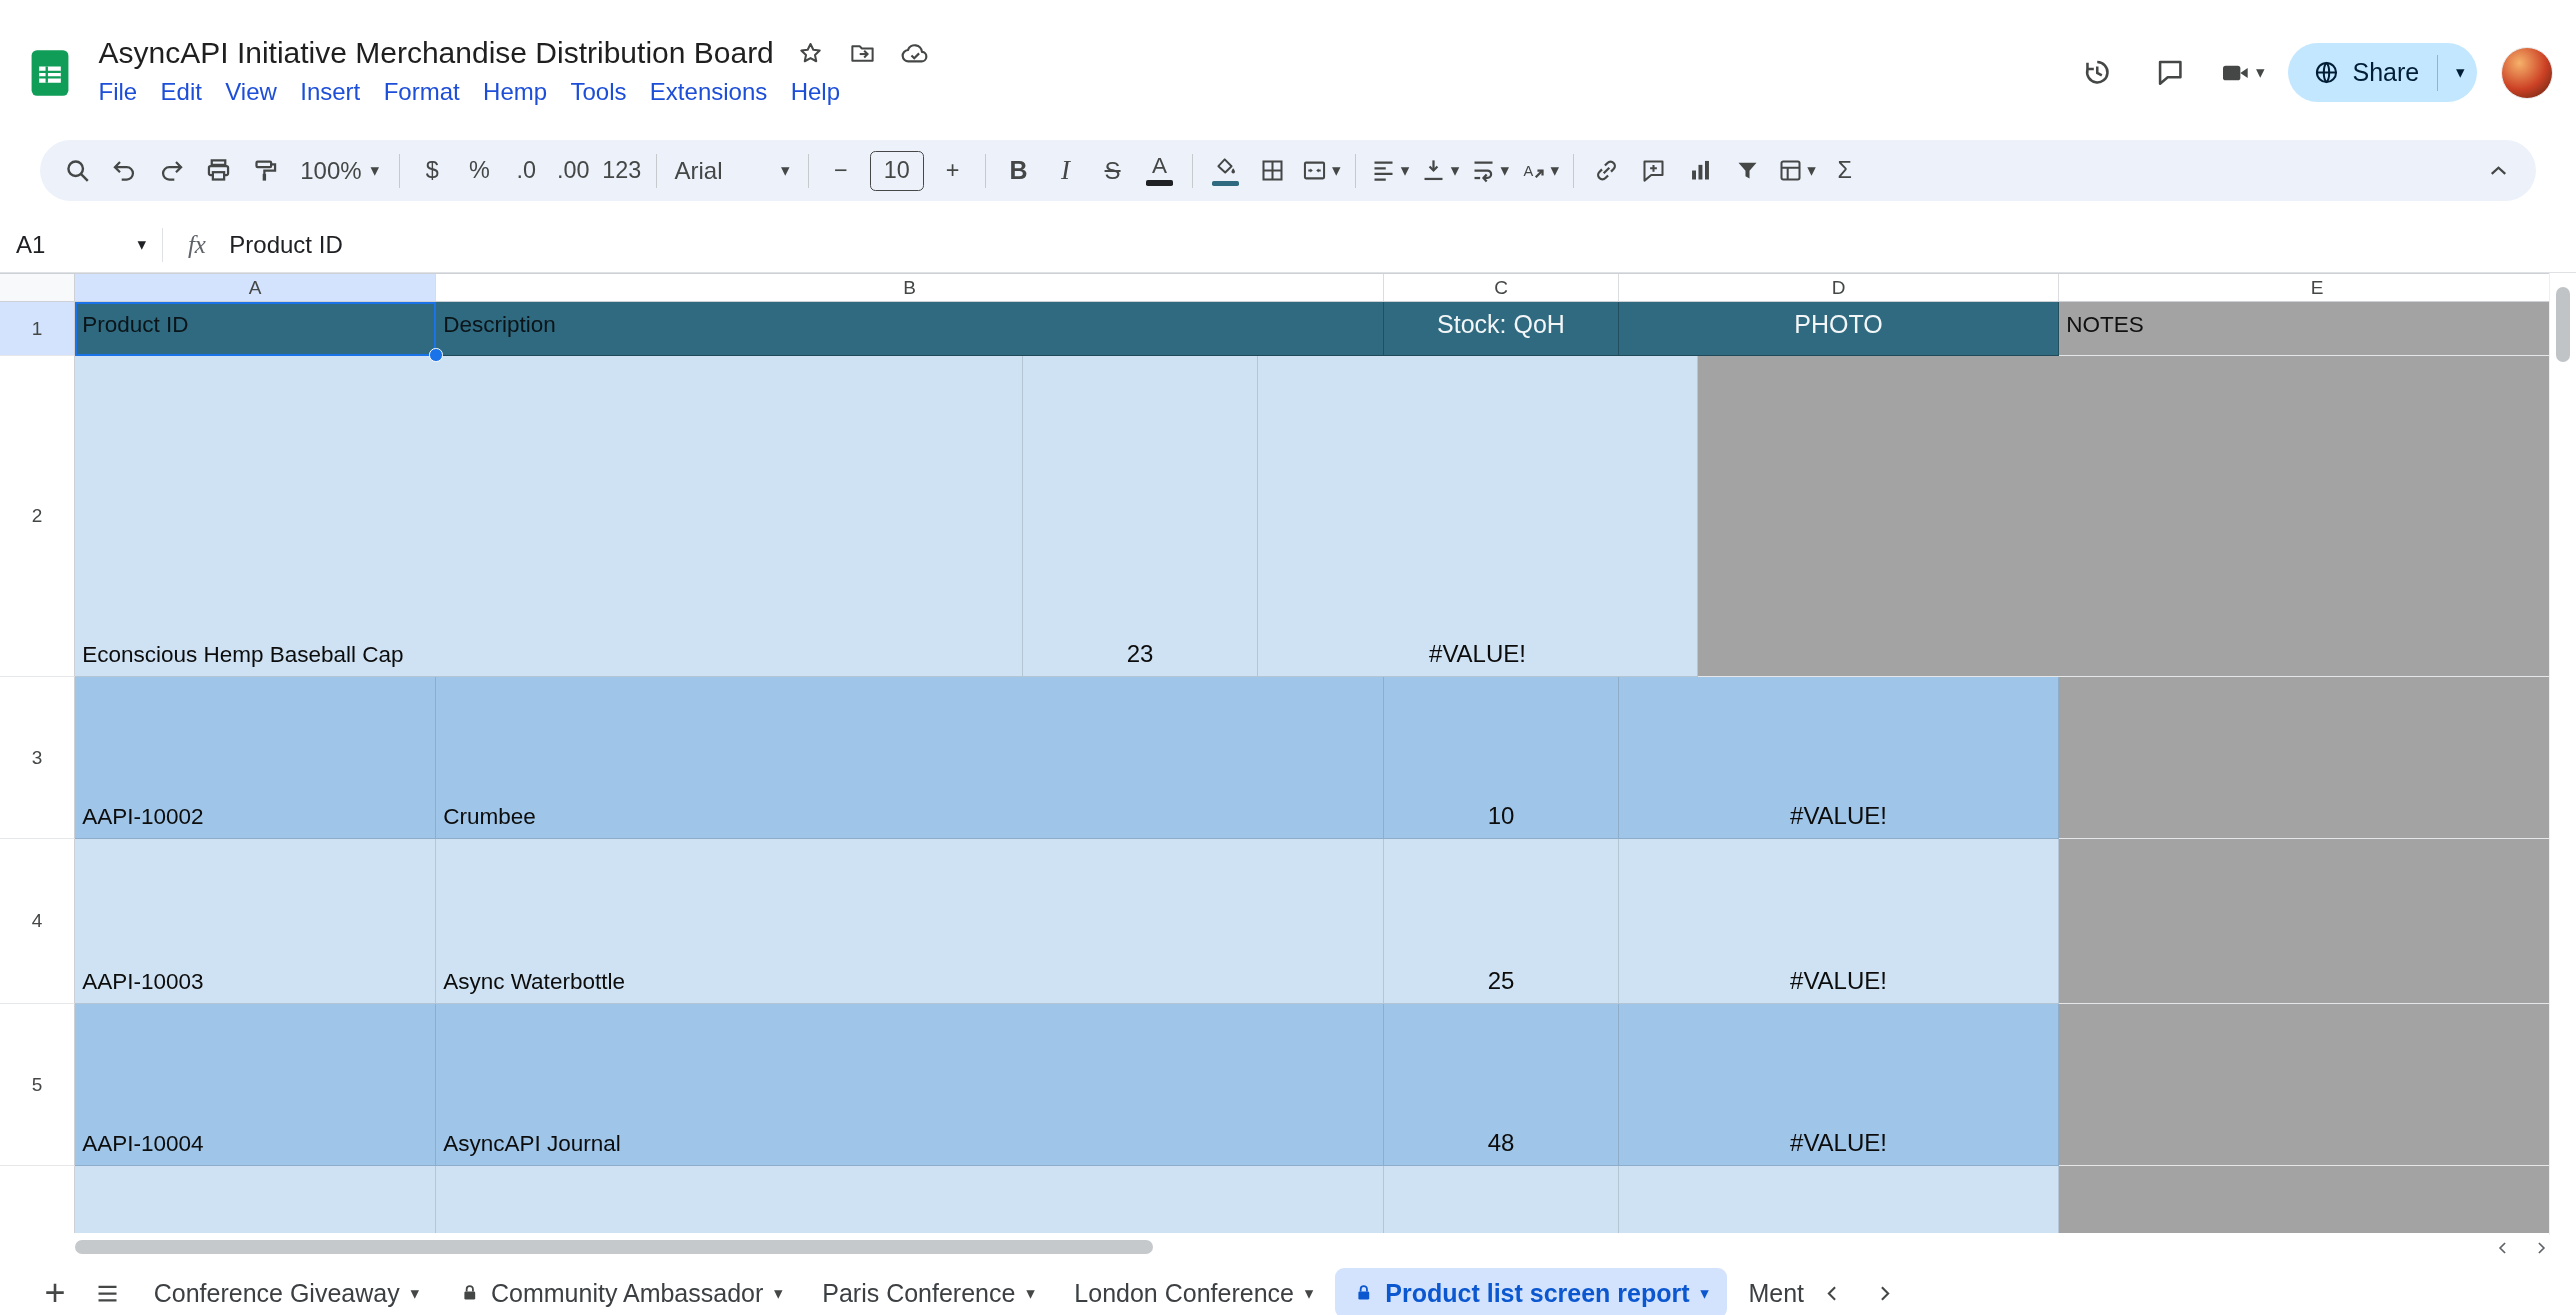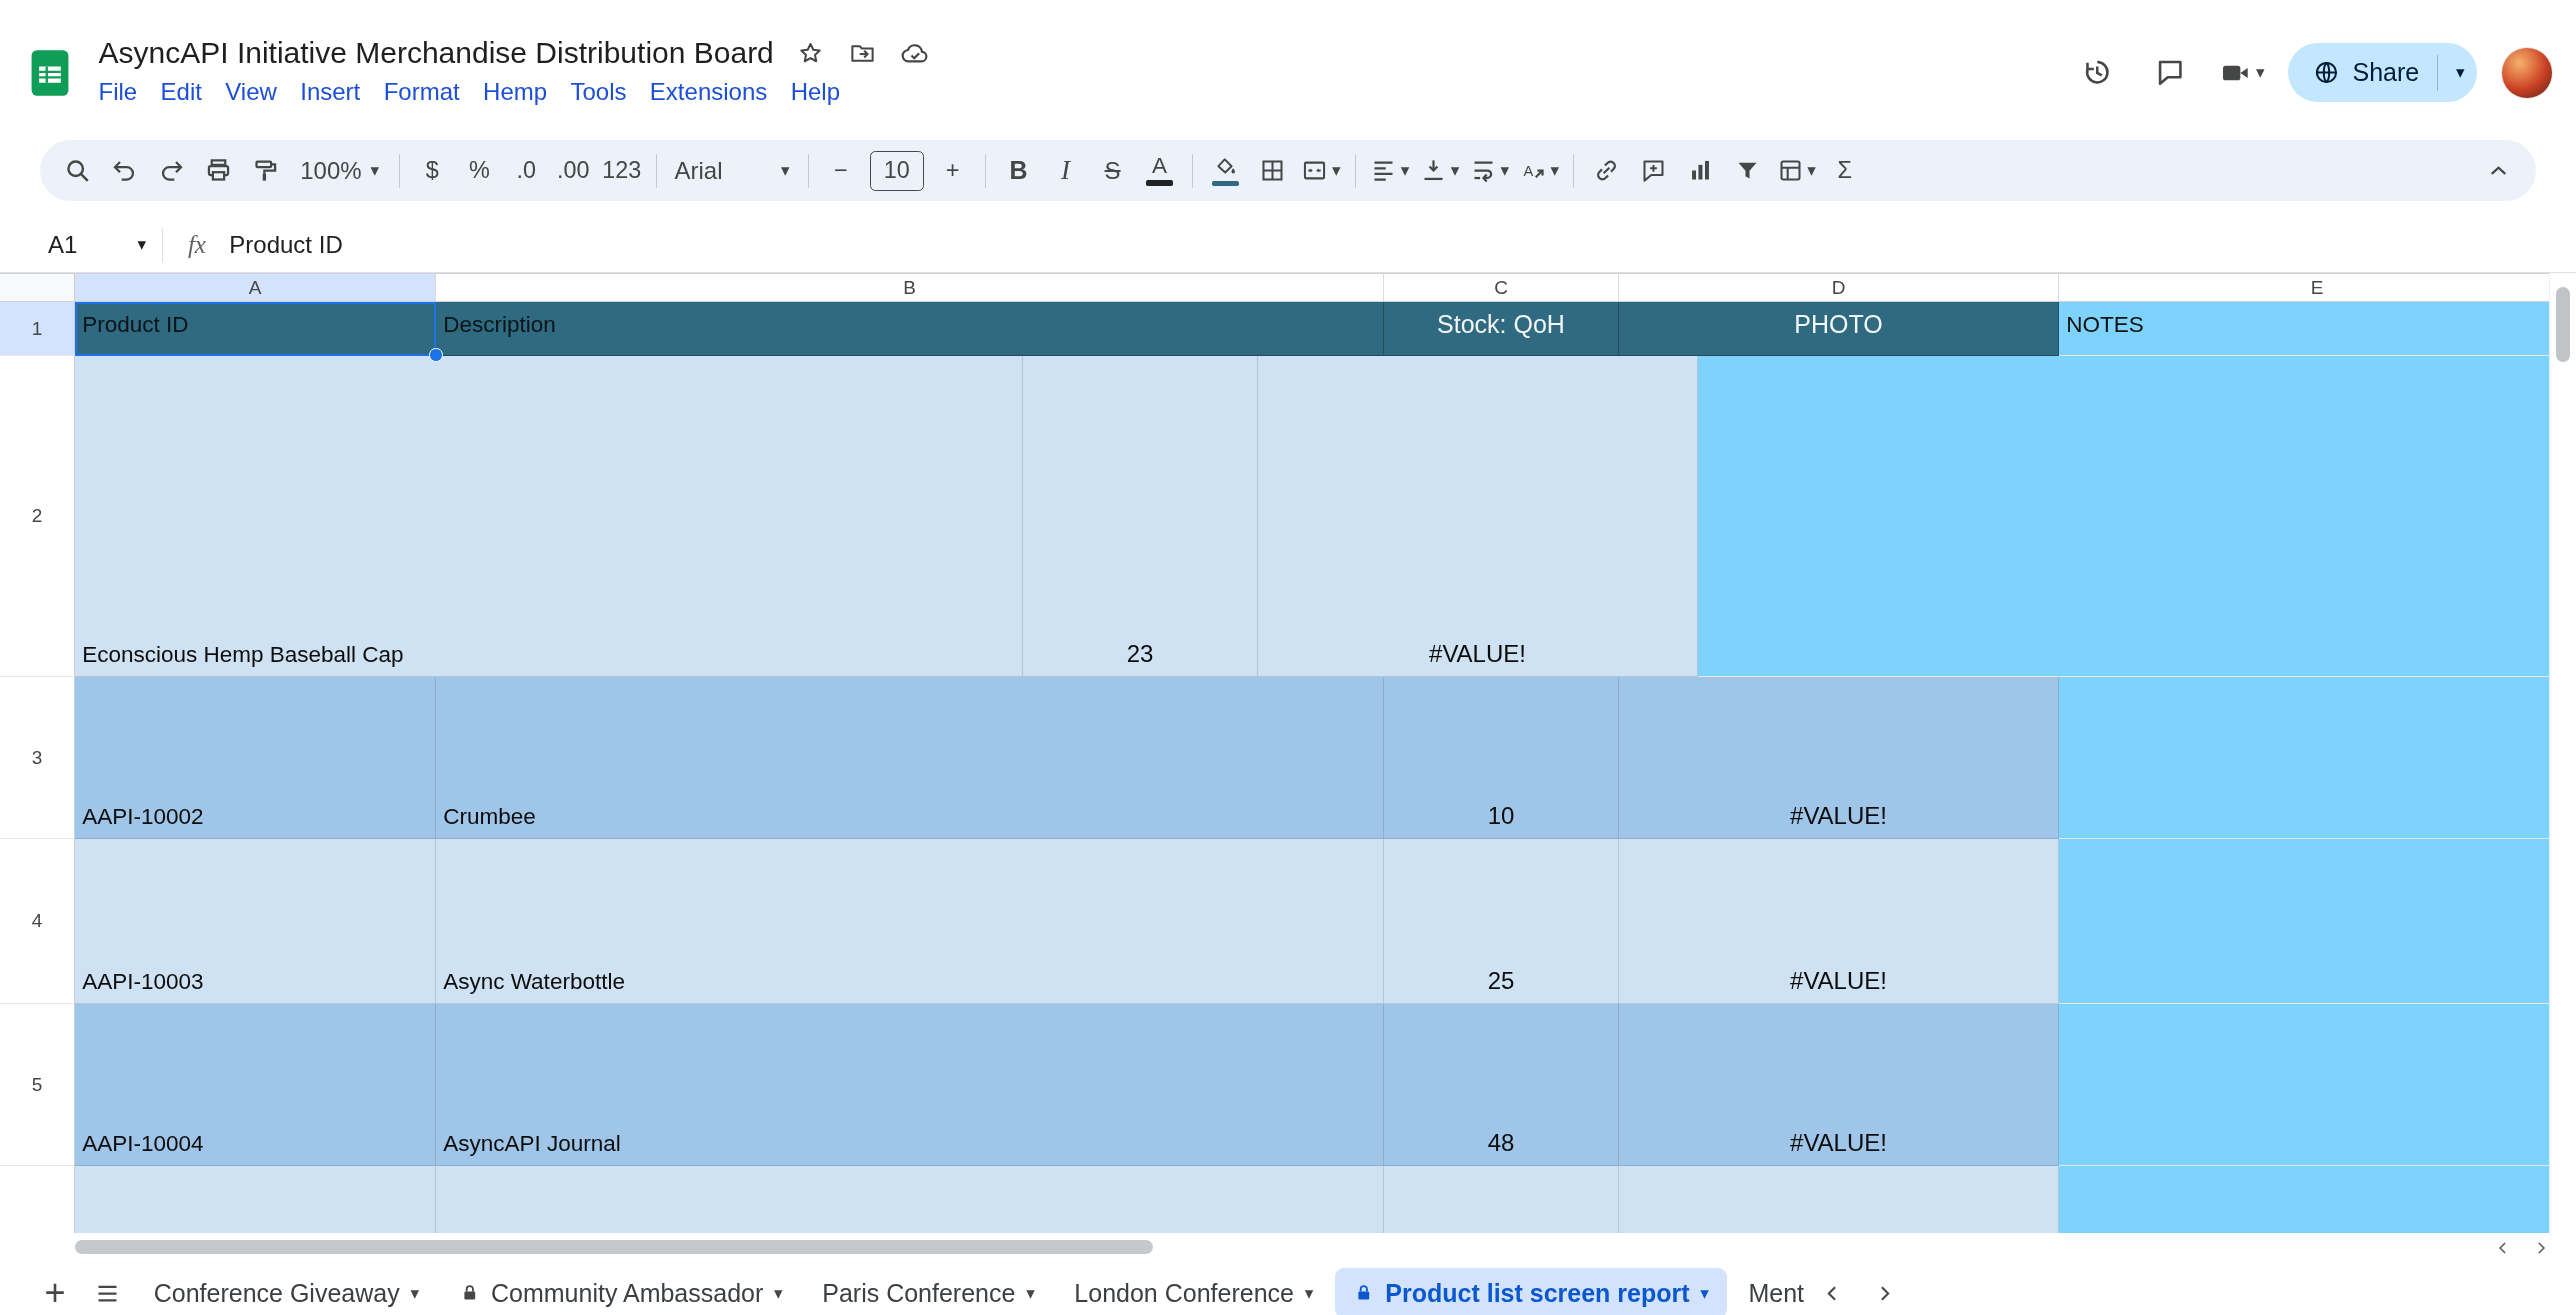--- a/index.html
+++ b/index.html
@@ -52,21 +52,21 @@
   .glyph-i{ font-style:italic; font-family:"Liberation Serif",serif; font-size:27px; }
   .glyph-s{ text-decoration:line-through; font-size:24px; }
   .color-stack{ display:flex; flex-direction:column; align-items:center; line-height:1; gap:2.7px; }
   .color-bar{ width:27px; height:5.4px; border-radius:1.8px; }
   .bar-black{ background:#202124; }
   .bar-teal{ background:var(--header_fill); }
   .toolbar-end{ margin-left:auto; }
 
   
   .formula-bar{ height:56px; display:flex; align-items:center; border-bottom:0.9px solid #dfe1e5; }
-  .name-box{ display:flex; align-items:center; justify-content:space-between; width:162px; padding:0 16px 0 48px; font-size:24px; color:#202124; }
+  .name-box{ display:flex; align-items:center; justify-content:space-between; width:162px; padding:0 16px 0 16px; font-size:24px; color:#202124; }
   .fb-sep{ width:0.9px; height:34px; background:#dfe1e5; }
   .fx{ font-family:"Liberation Serif",serif; font-style:italic; font-size:25px; color:#5f6368; margin:0 23.4px 0 25px; }
   .formula-input{ font-size:24px; color:#202124; flex:1; white-space:nowrap; overflow:hidden; }
 
   
   .grid-wrap{ position:relative; height:962px; overflow:hidden; }
   .colhead{ display:flex; height:29px; border-top:0.9px solid #cdd0d4; border-bottom:0.9px solid #cdd0d4; background:#fff; }
   .corner{ width:75px; border-right:1.8px solid #cdd0d4; background:#f8f9fa; }
   .chcell{ display:flex; align-items:center; justify-content:center; font-size:19px; color:#444746; border-right:0.9px solid #dadce0; }
   .chcell.sel{ background:var(--active_tab_bg); }
@@ -75,21 +75,21 @@
   .rows{ height:931px; overflow:hidden; }
   .row{ display:flex; }
   .r1{ height:54px; } .r2{ height:321px; } .r3{ height:162px; } .r4{ height:165px; } .r5{ height:162px; } .r6{ height:108px; }
   .rnum{ width:75px; flex:0 0 auto; background:#fff; border-right:1.8px solid #cdd0d4; border-bottom:0.9px solid #e6e7e9;
          display:flex; align-items:center; justify-content:center; font-size:19px; color:#444746; }
   .rnum.sel{ background:var(--active_tab_bg); }
   .cell{ display:flex; align-items:flex-end; padding:0 7.2px 8px 7.2px; font-size:22.5px; color:#0c0c0c;
          border-right:0.9px solid rgba(60,64,67,.18); border-bottom:0.9px solid rgba(60,64,67,.18);
          white-space:nowrap; overflow:hidden; }
   .cell.center{ justify-content:center; font-size:24px; }
-  .cell.w-e{ background:#7dd3fc; border-right:none; border-bottom:0.9px solid #e6e7e9; }
+  .cell.w-e{ background:#a3a3a3; border-right:none; border-bottom:0.9px solid #e6e7e9; }
   .band-l .c-filled{ background:var(--band_light); }
   .band-d .c-filled{ background:var(--band_dark); }
   .hrow .c-filled{ background:var(--header_fill); align-items:center; border-right:0.9px solid rgba(0,0,0,.25); border-bottom:1.8px solid rgba(0,0,0,.3); }
   .hrow .lightxt{ color:#f3f6f7; font-size:25px; }
   .hrow .darktxt{ color:#0b1418; }
   .hrow .w-e{ align-items:center; color:#111; }
 
   .sel-box{ position:absolute; left:75px; top:29px; width:361px; height:54px; border:2.7px solid var(--selection_blue); pointer-events:none; }
   .fill-handle{ position:absolute; left:429px; top:75px; width:13.5px; height:13.5px; border-radius:50%; background:var(--selection_blue); border:1.8px solid #fff; }
 

